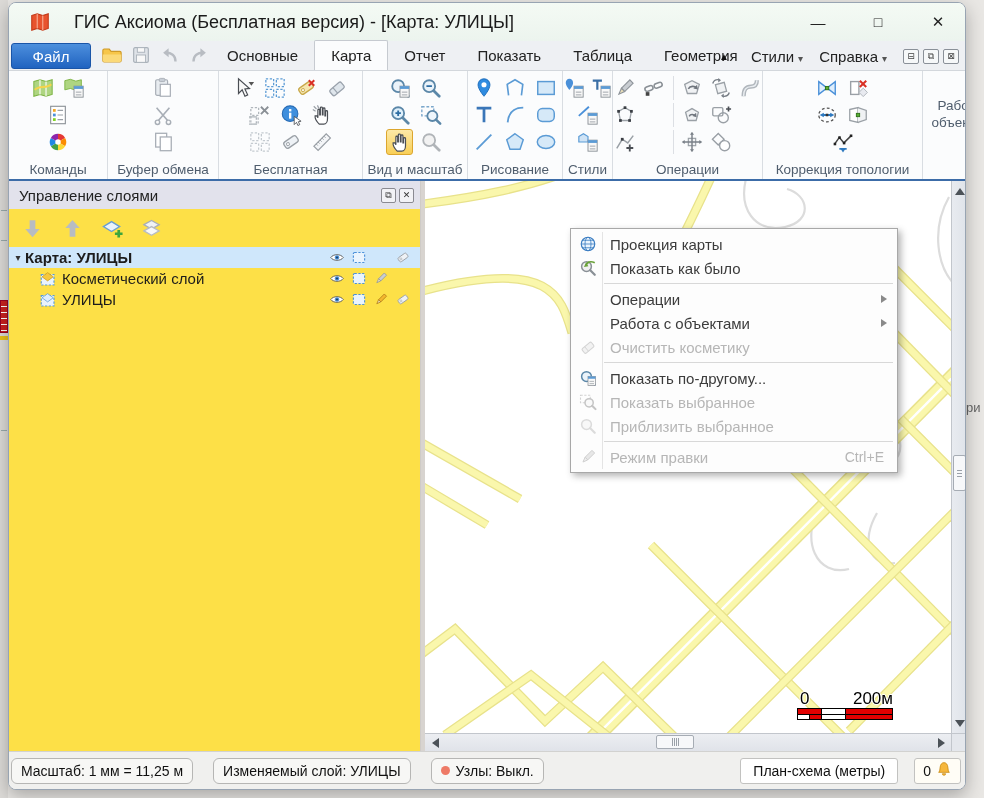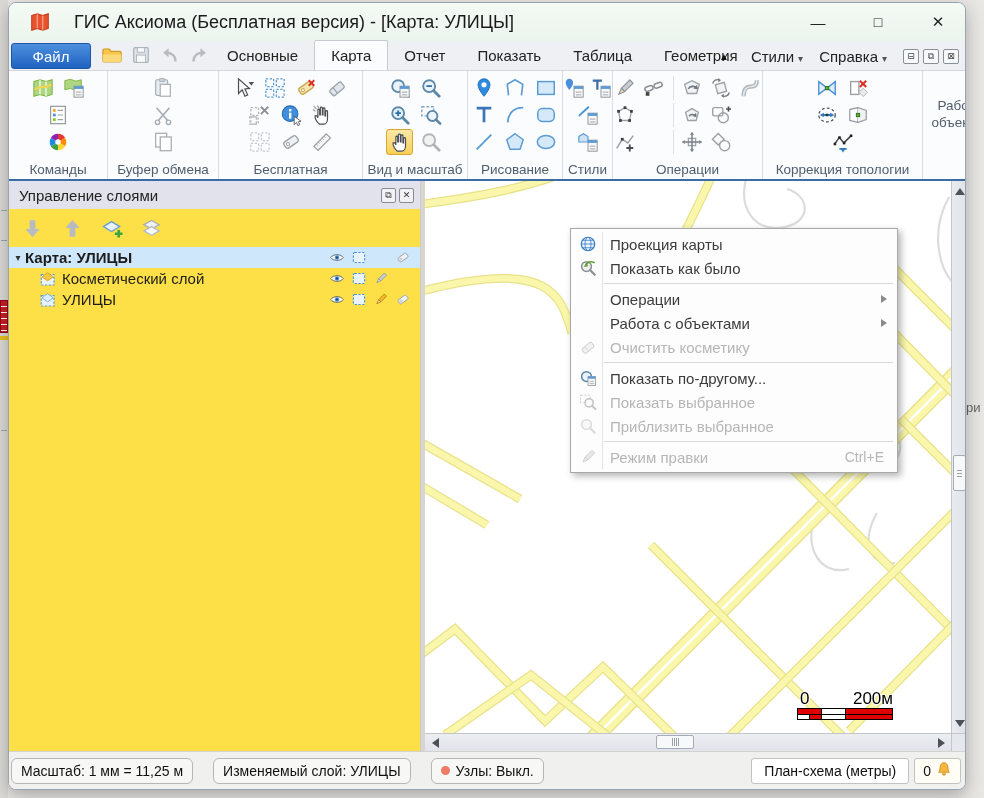--- a/index.html
+++ b/index.html
@@ -136,21 +136,21 @@
   .cm-sub { margin-left:auto; margin-right:9px; width:0; height:0;
     border-top:4.5px solid transparent; border-bottom:4.5px solid transparent; border-left:6px solid #8a8a8a; }
   .cm-sep { height:1px; background:#d8d8d8; margin:3px 3px 3px 32px; }
 
   
   .statusbar { flex:1; background:#f0f0ee; border-top:1px solid #d2d2d0; display:flex; align-items:center;
     position:relative; padding-left:2px; }
   .sfield { height:26px; border:1px solid #b6b6b4; border-radius:6px; background:#f7f7f5;
     display:flex; align-items:center; padding:0 9px; font-size:14px; color:#111; margin-right:20px; white-space:nowrap; }
   .sfield .dot { width:9px; height:9px; border-radius:50%; background:#ee7a66; margin-right:6px; }
-  .sb-right { position:absolute; right:4px; display:flex; gap:5px; align-items:center; }
+  .sb-right { position:absolute; right:4px; display:flex; gap:16px; align-items:center; }
   .proj-btn { height:26px; background:#fff; border:1px solid #c2c2c0; border-radius:3px;
     display:flex; align-items:center; padding:0 12px; font-size:14px; color:#111; white-space:nowrap; }
   .bell-box { height:26px; background:#fffdf6; border:1px solid #c2c2c0; border-radius:3px;
     display:flex; align-items:center; gap:5px; padding:0 8px; font-size:14px; color:#111; }
   .bell-box svg { width:16px; height:16px; }
 </style>
 </head>
 <body>
 
 <div class="screen">

